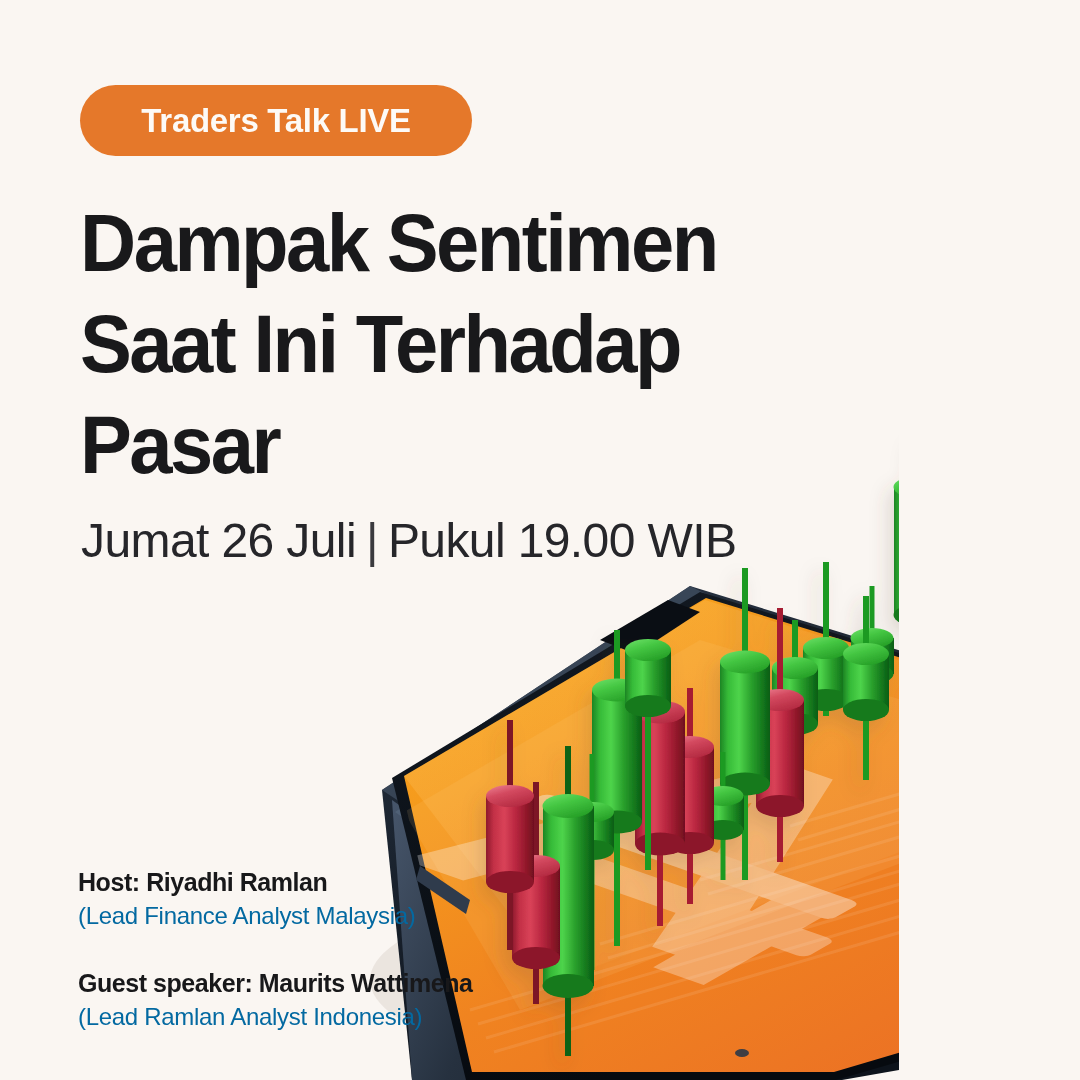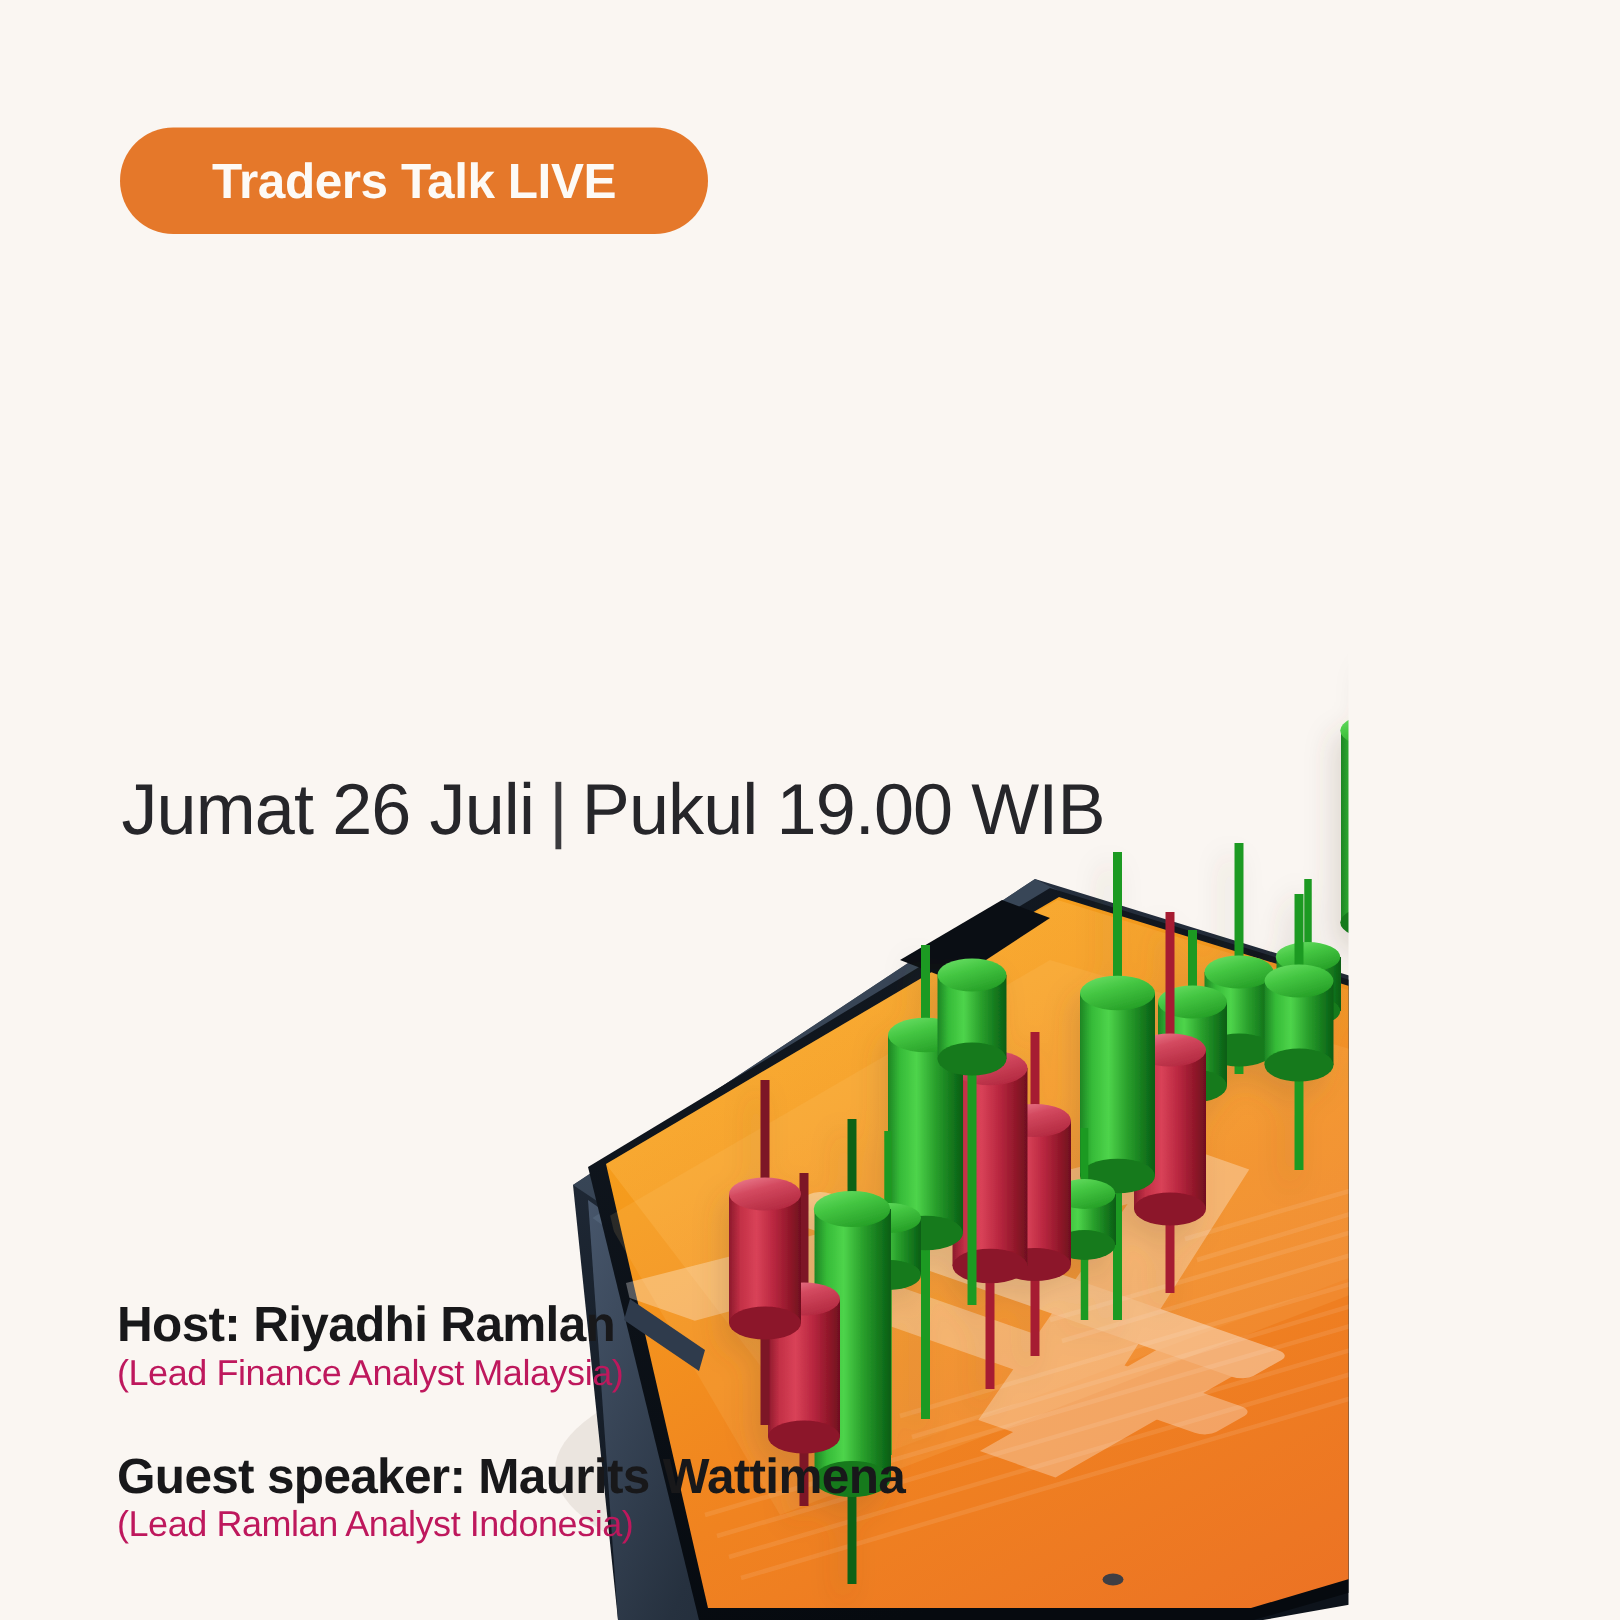--- a/index.html
+++ b/index.html
@@ -80,30 +80,30 @@
   .speakers {
     position:absolute;
     left:78px; top:866px;
     z-index:30;
   }
   .spk-block { margin-bottom:34px; }
   .spk-block:last-child { margin-bottom:0; }
   .spk-name {
     display:block;
     color:#18181a;
-    font-size:33px;
+    font-size:25px;
     font-weight:bold;
     letter-spacing:-0.45px;
     line-height:33px;
     white-space:nowrap;
     font-family:"Liberation Sans", sans-serif;
   }
   .spk-role {
     display:block;
-    color:#be185d;
+    color:#0369a1;
     font-size:24px;
     font-weight:400;
     letter-spacing:-0.3px;
     line-height:34px;
     white-space:nowrap;
     font-family:"Liberation Sans", sans-serif;
   }
 
   
   .illustration {
@@ -383,20 +383,25 @@
         <rect x="20" y="75" width="78" height="13.5" rx="3"></rect>
         <path d="M78,58 L92,58 L92,104 L78,104 Z"></path>
       </g>
     </svg>
   </div>
 
   <div class="badge">
     <span class="badge-label">Traders Talk LIVE</span>
   </div>
 
+  <div class="headline">
+    <span class="headline-line">Dampak Sentimen</span>
+    <span class="headline-line">Saat Ini Terhadap</span>
+    <span class="headline-line">Pasar</span>
+  </div>
 
   <div class="dateline">
     <span>Jumat 26 Juli</span><span class="sep">|</span><span>Pukul 19.00 WIB</span>
   </div>
 
   <div class="speakers">
     <div class="spk-block">
       <span class="spk-name">Host: Riyadhi Ramlan</span>
       <span class="spk-role">(Lead Finance Analyst Malaysia)</span>
     </div>

